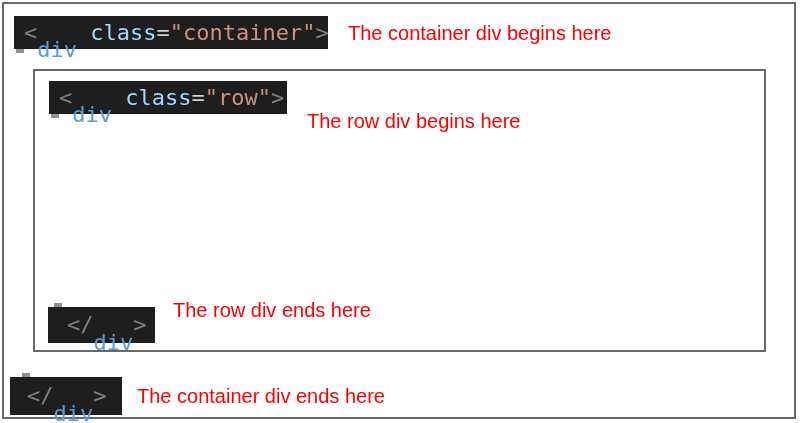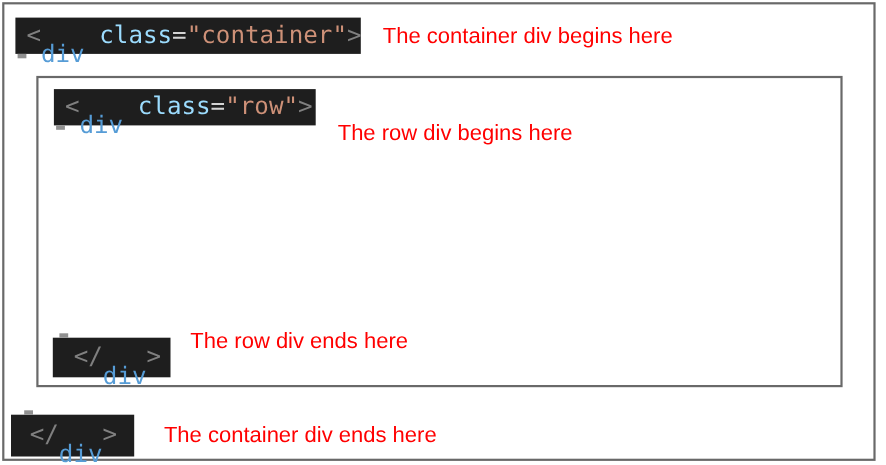--- a/index.html
+++ b/index.html
@@ -36,21 +36,21 @@
   
   .note{
     display:flex;align-items:center;
     color:var(--label,#ff0000);
     font-weight:normal;font-size:20px;line-height:1;
     letter-spacing:0px;
   }
   .note-container-open{left:348px;top:16px;height:33px;}
   .note-row-open{left:307px;top:81px;height:33px;margin-top:23px;}
   .note-row-close{left:173px;top:292px;height:36px;}
-  .note-container-close{left:149px;top:377px;height:38px;}
+  .note-container-close{left:137px;top:377px;height:38px;}
 
   
   .mark{background:#909090;width:8px;height:4px;}
   .mark-1{left:16px;top:49px;}
   .mark-2{left:51px;top:114px;}
   .mark-3{left:54px;top:303px;}
   .mark-4{left:22px;top:373px;}
 </style>
 </head>
 <body>

